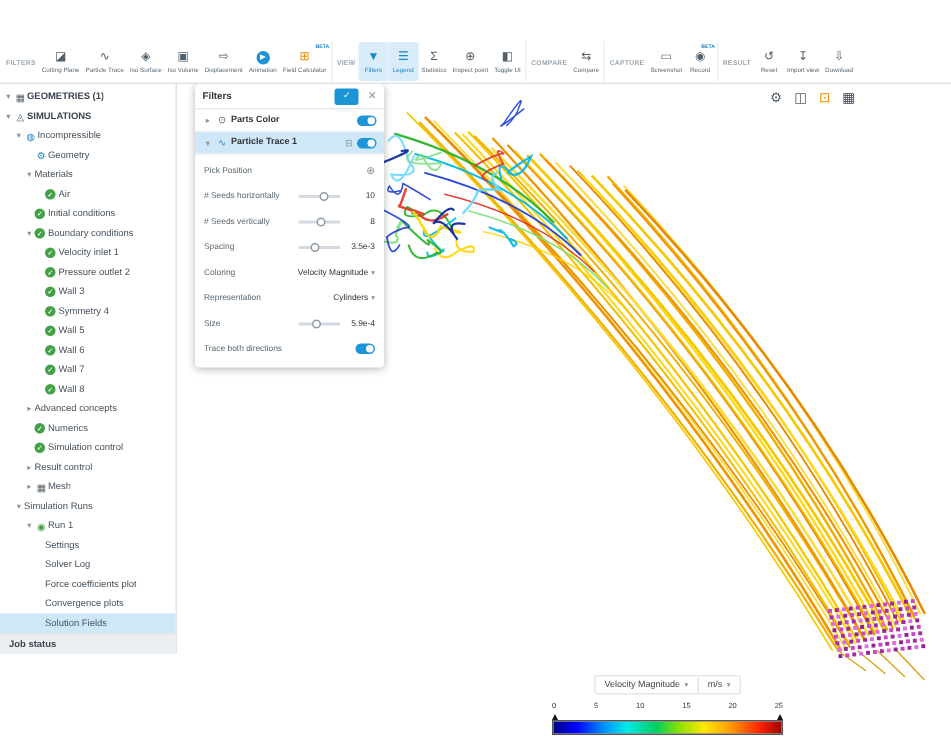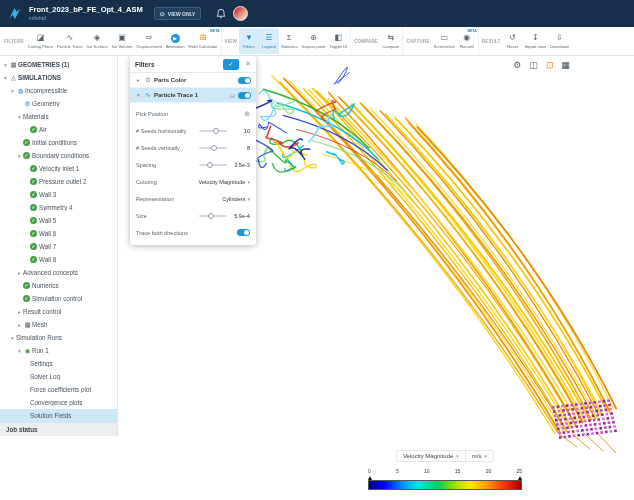--- a/index.html
+++ b/index.html
@@ -81,42 +81,20 @@
   .shandle{position:absolute;top:-2px;width:6px;height:6px;border-radius:50%;background:#fff;border:1px solid #909ba4}
   .pval{font-size:5.6px;color:#333;width:20px;text-align:right}
   .pselect{font-size:5.6px;color:#333;display:flex;align-items:center;gap:2px;cursor:pointer;white-space:nowrap}
   .actionicn{font-size:7px;color:#8a949c;cursor:pointer}
 </style>
 </head>
 <body>
 
 <div class="app">
 
-  <div class="header">
-    <div class="logo">
-      <svg viewBox="0 0 16 16" width="15" height="15">
-          <path d="M2.5 13.5 L8 2 L10 6.2 L14 3 L8.5 14 L6.2 9.2 Z" fill="#35b6e9"></path>
-        </svg>
-    </div>
-    <div class="proj">
-      <div class="proj-title">Front_2023_bP_FE_Opt_4_ASM</div>
-      <div class="proj-sub">infishid</div>
-    </div>
-    <div class="viewonly">
-      <span class="vo-eye">⊙</span>
-      <span>VIEW ONLY</span>
-    </div>
-    <span class="bell">
-      <svg width="10" height="11" viewBox="0 0 12 13">
-          <path d="M6 1.5a3.6 3.6 0 0 0-3.6 3.6v3L1.3 9.8h9.4L9.6 8.1v-3A3.6 3.6 0 0 0 6 1.5z" fill="none" stroke="#cfe0ee" stroke-width="1.1"></path>
-          <circle cx="6" cy="11.4" r="1" fill="#cfe0ee"></circle>
-        </svg>
-    </span>
-    <div class="avatar"></div>
-  </div>
 
   <div class="toolbar" id="toolbar">
       <div class="tgroup">
         <span class="tlabel">FILTERS</span>
         <div class="titem">
           <span class="ticon">◪</span>
           <span class="tname">Cutting Plane</span>
         </div>
         <div class="titem">
           <span class="ticon">∿</span>

